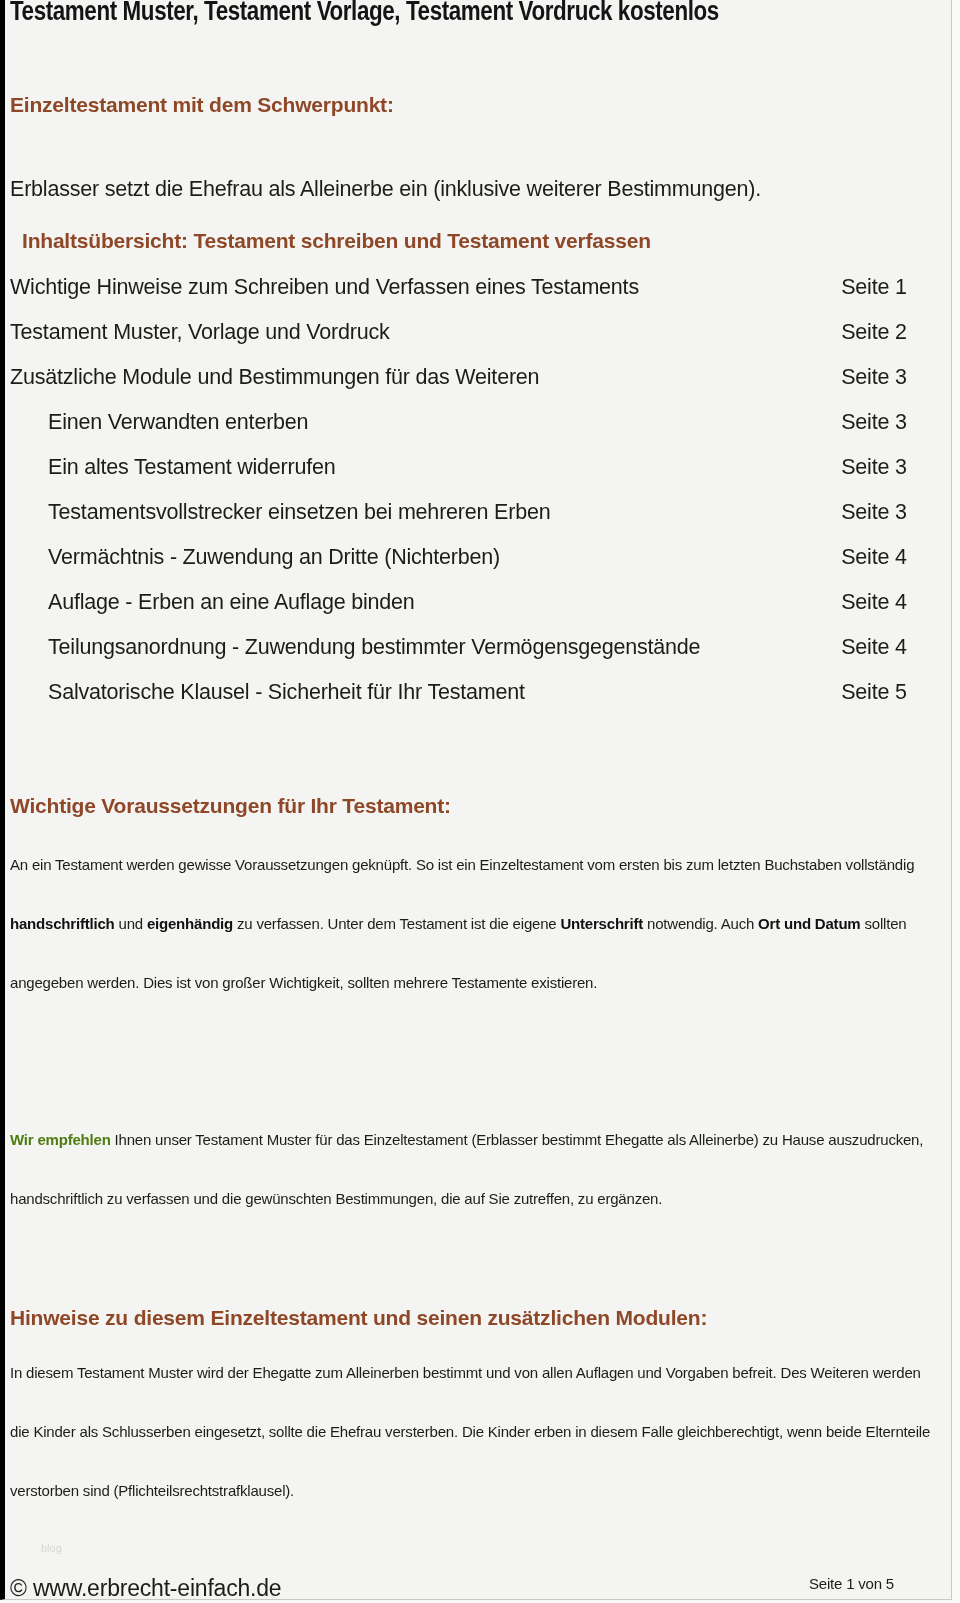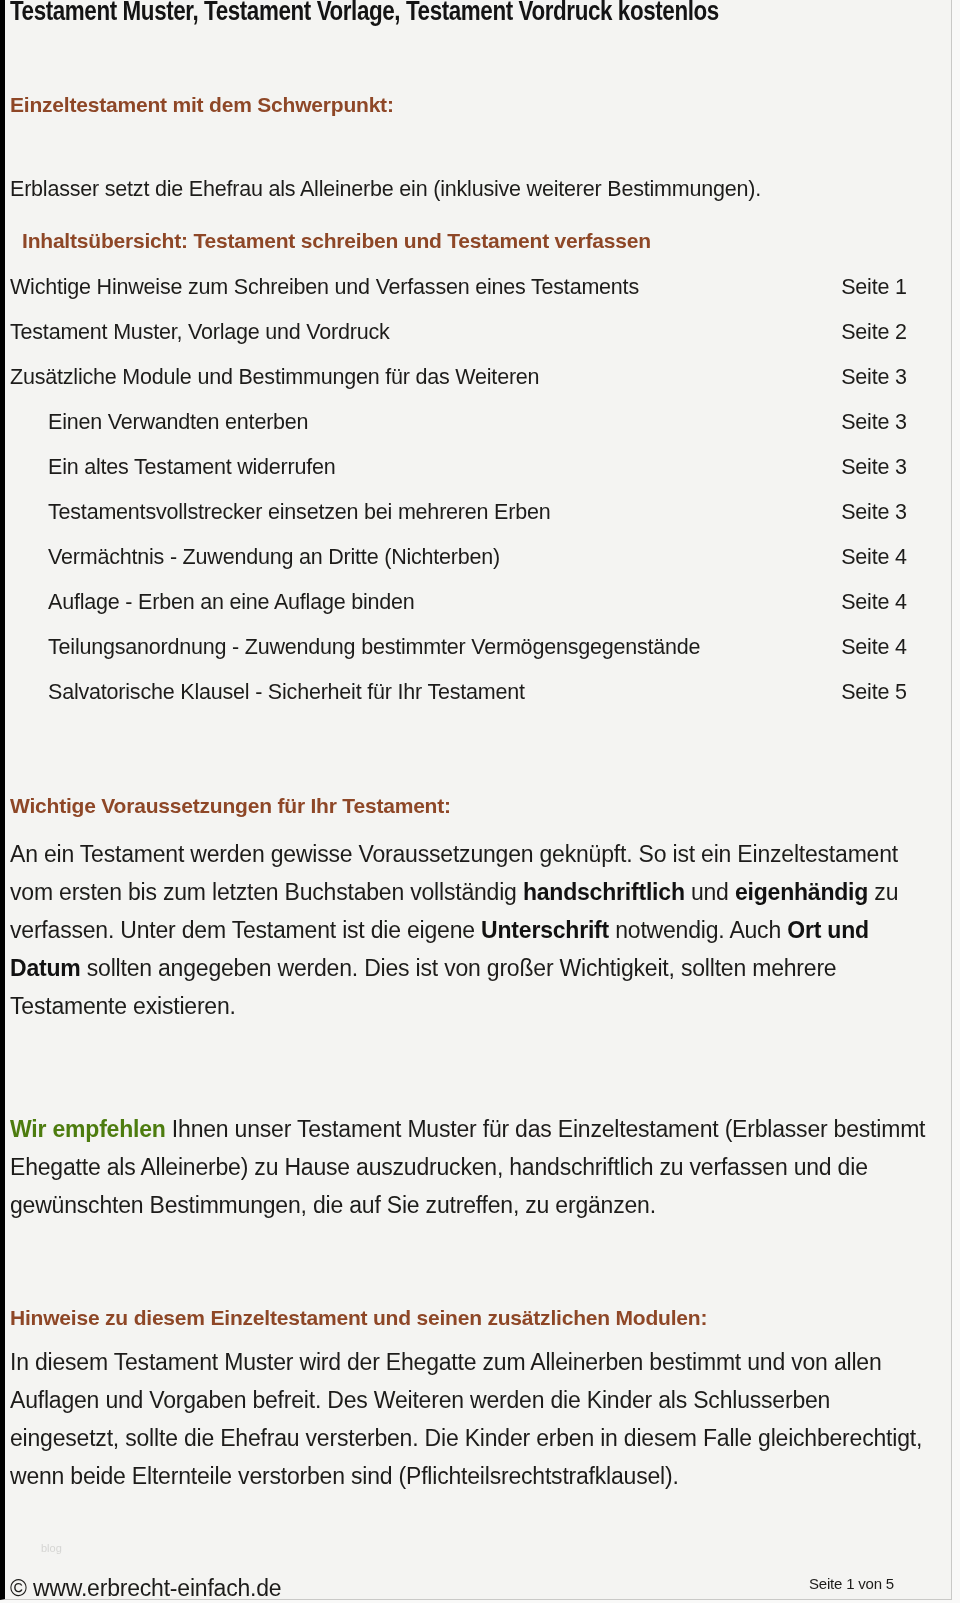--- a/index.html
+++ b/index.html
@@ -33,21 +33,21 @@
     letter-spacing: -0.2px; white-space: nowrap;
   }
   #intro-heading { position: absolute; top: 93px; left: 5px; }
   #intro-text { position: absolute; top: 136px; left: 5px; font-size: 21.5px; white-space: nowrap; margin-top: 41px; }
   #toc-heading { position: absolute; top: 229px; left: 5px; margin-left: 12px; }
   #toc-list { position: absolute; top: 265px; left: 5px; right: 16px; }
   .toc-row { display: flex; height: 45px; align-items: center; font-size: 21.5px; gap: 32px; }
   .toc-label { flex: 1; min-width: 0; white-space: nowrap; }
   .toc-row.indent .toc-label { padding-left: 38px; }
   .toc-page { flex: none; width: 122px; text-align: center; }
-  .para { font-size: 23px; line-height: 38px; }
+  .para { font-size: 15px; line-height: 59px; }
   #sec1-heading { position: absolute; top: 794px; left: 5px; }
   #sec1-para { position: absolute; top: 835px; left: 5px; right: 16px; }
   #sec2-para { position: absolute; top: 1110px; left: 5px; right: 16px; }
   #sec3-heading { position: absolute; top: 1306px; left: 5px; }
   #sec3-para { position: absolute; top: 1343px; left: 5px; right: 16px; }
   .b { font-weight: bold; color: #111; }
   .accent-inline { color: #4d7c0f; font-weight: bold; }
   #watermark { position: absolute; top: 1542px; left: 36px; font-size: 11px; color: #d5d5d3; letter-spacing: 0; }
   #footer-copy { position: absolute; top: 1575px; left: 5px; font-size: 23px; white-space: nowrap; }
   #footer-page { position: absolute; top: 1575px; right: 57px; font-size: 15px; white-space: nowrap; }

